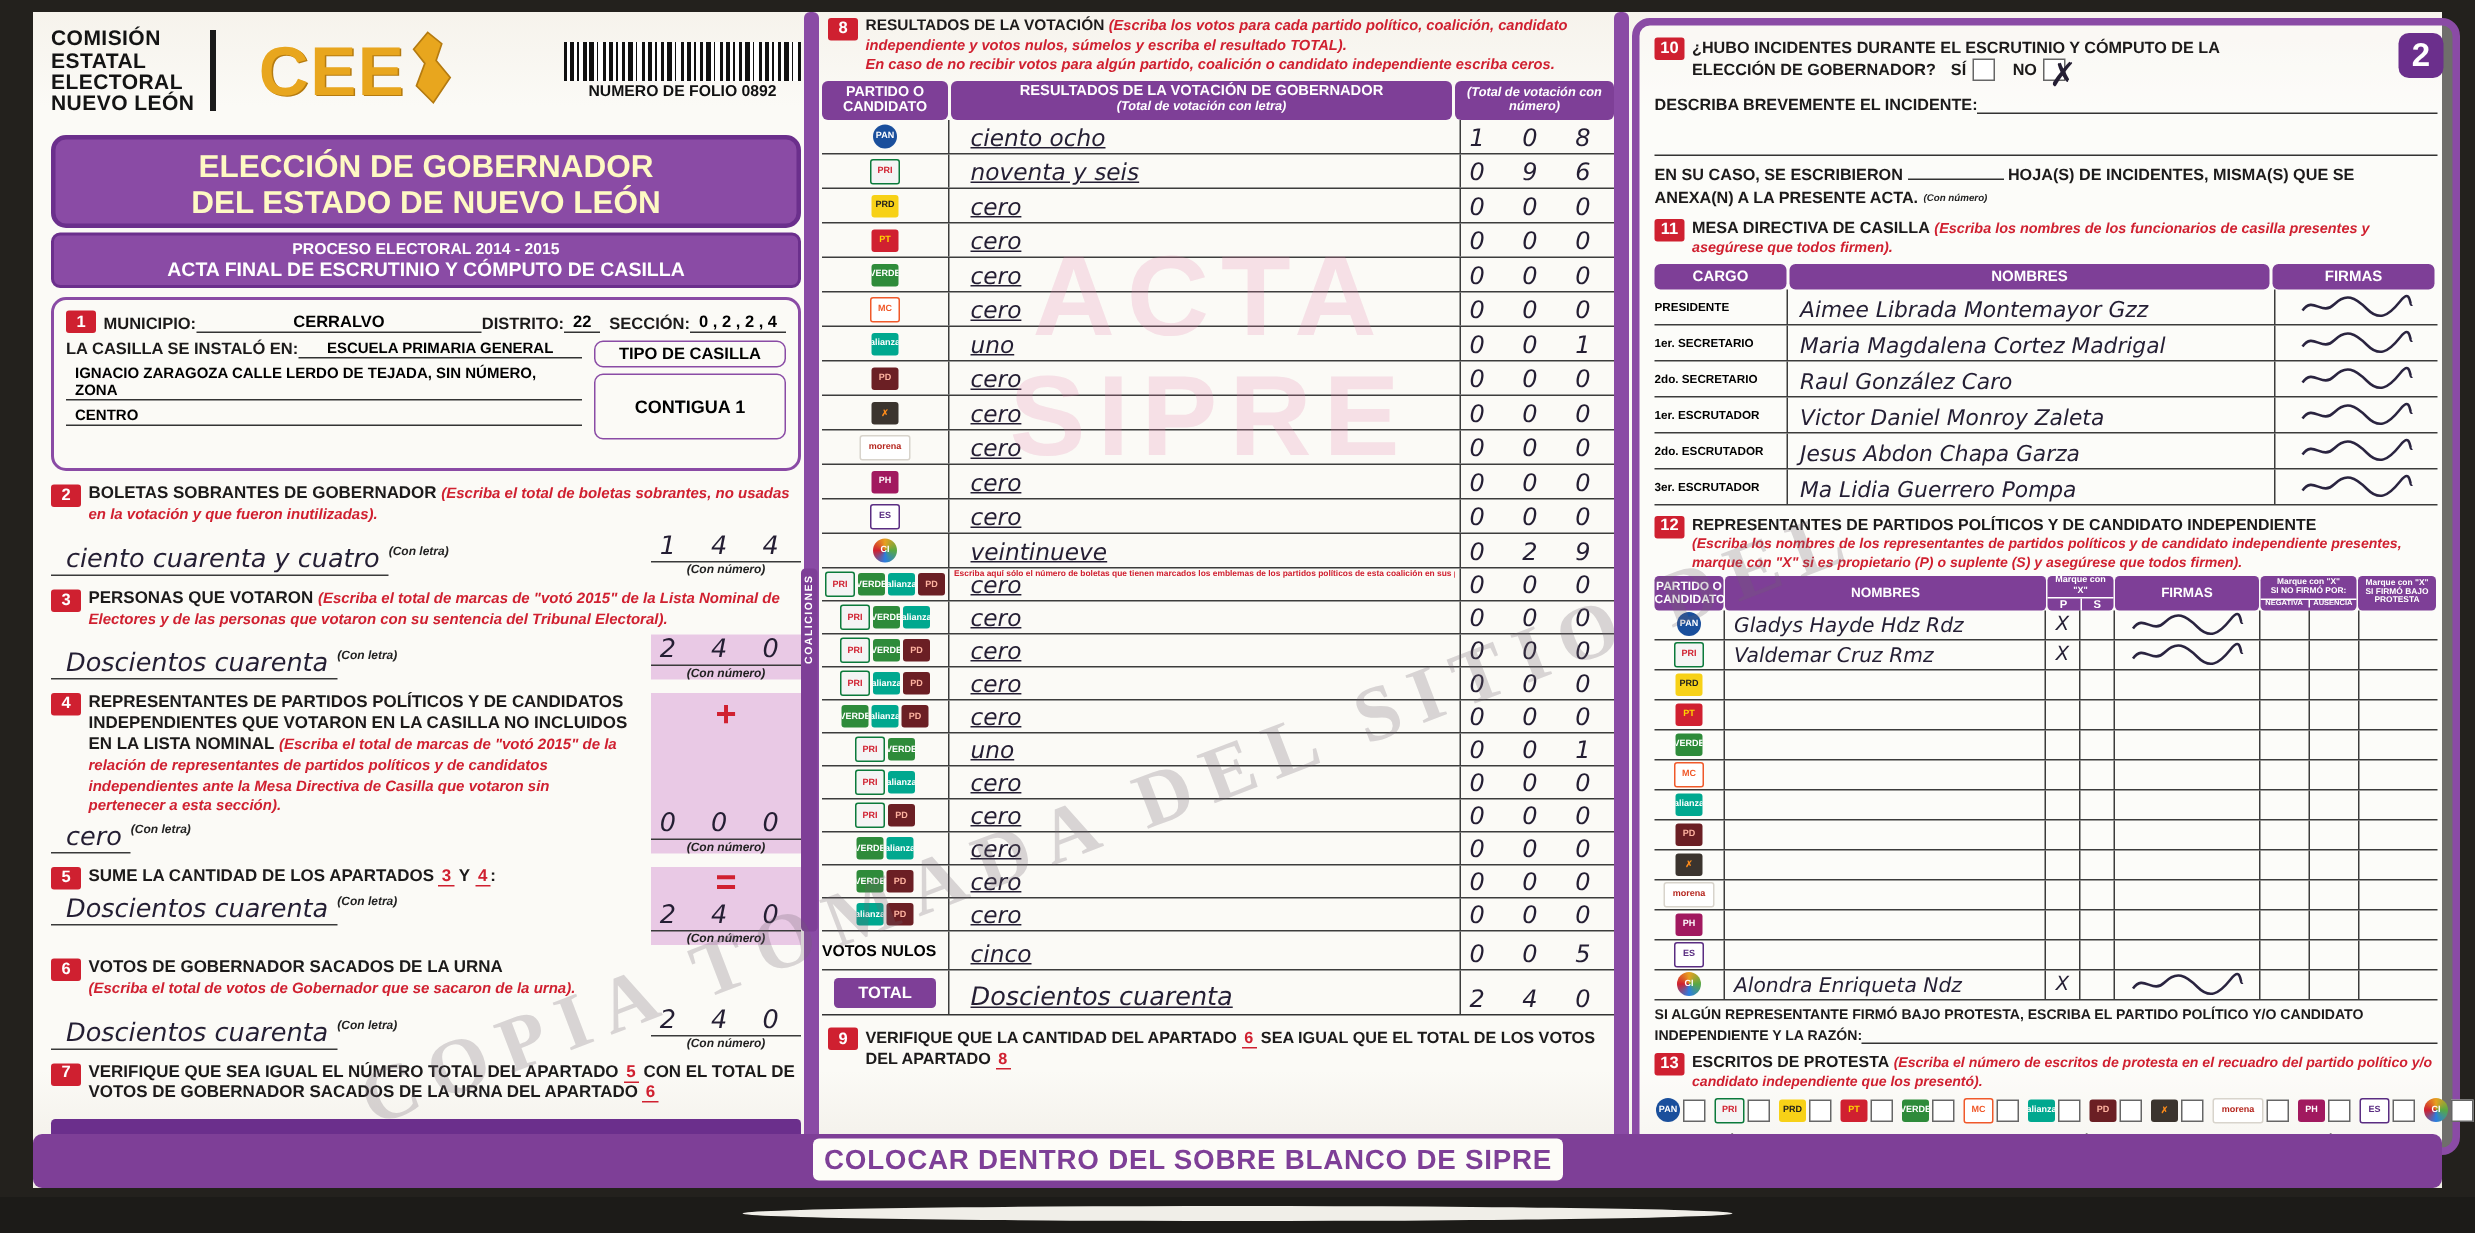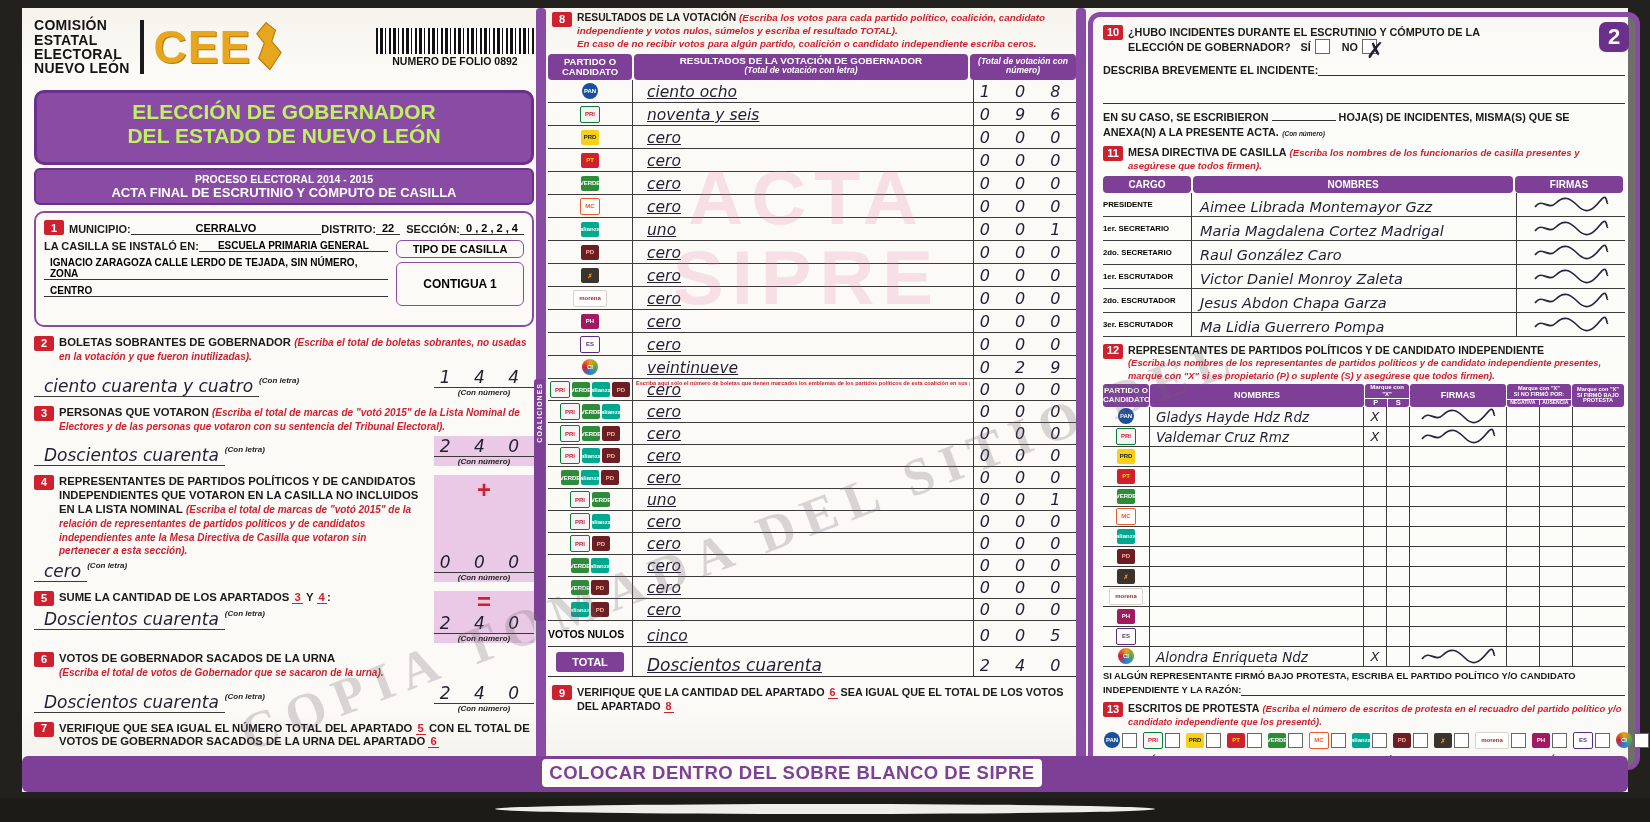--- a/index.html
+++ b/index.html
@@ -40,22 +40,22 @@
   .org-name{font-weight:800;font-size:14px;line-height:1.02;color:#141414;letter-spacing:.3px;}
   .org-div{width:4px;height:54px;background:#1a1a1a;margin:0 10px;}
   .cee-text{font-size:46px;font-weight:800;color:#e8a61e;letter-spacing:1px;
             text-shadow:1px 1px 0 #b57b10;}
   .nl-shape{margin-left:2px;}
   .folio{margin-left:auto;display:flex;flex-direction:column;align-items:center;}
   .barcode{width:158px;height:26px;background:repeating-linear-gradient(90deg,
       #111 0 2px,#fff 2px 4px,#111 4px 7px,#fff 7px 9px,#111 9px 10px,#fff 10px 13px);}
   .folio-label{font-size:10.5px;font-weight:bold;color:#111;margin-top:1px;}
   .title-box{margin-top:10px;}
-  .title-main{background:#8a4ba5;border:3px solid #6b2f8c;border-radius:10px;color:#bef264;
-              text-align:center;font-weight:800;font-size:21px;line-height:1.15;padding:7px 0 14px;}
+  .title-main{background:#8a4ba5;border:3px solid #6b2f8c;border-radius:10px;color:#fef9c3;
+              text-align:center;font-weight:800;font-size:21px;line-height:1.15;padding:7px 0 1px;}
   .title-sub{background:#8a4ba5;border:2px solid #6b2f8c;border-radius:6px;color:#fff;
              text-align:center;margin-top:3px;padding:3px 0;}
   .ts1{font-size:10.5px;font-weight:bold;}
   .ts2{font-size:13px;font-weight:800;}
   .s1-box{margin-top:6px;border:2.5px solid #8a4ba5;border-radius:10px;padding:7px 8px 5px;
           font-size:11px;position:relative;min-height:100px;}
   .s1-row{display:flex;align-items:flex-end;margin-bottom:5px;}
   .uval{border-bottom:1.4px solid #333;text-align:center;font-weight:bold;padding:0 6px;}
   .tipo-head{border:1.8px solid #8a4ba5;border-radius:6px;text-align:center;font-weight:bold;
              font-size:11px;padding:2px 6px;}
@@ -152,21 +152,21 @@
 
   <div class="panel-left">
     <div class="org-row">
       <div class="org-name">
         <div>COMISIÓN</div>
         <div>ESTATAL</div>
         <div>ELECTORAL</div>
         <div>NUEVO LEÓN</div>
       </div>
       <div class="org-div"></div>
-      <div style="display:flex;align-items:center;">
+      <div style="display:flex;align-items:flex-start;margin-left:19px;">
         <span class="cee-text">CEE</span>
         <svg class="nl-shape" width="30" height="52" viewBox="0 0 16 26">
           <polygon points="7,0 12,4 10,10 15,16 9,25 3,19 6,11 2,6" fill="#e8a61e" stroke="#b57b10" stroke-width="0.6"></polygon>
         </svg>
       </div>
       <div class="folio">
         <div class="barcode"></div>
         <div class="folio-label">NUMERO DE FOLIO 0892</div>
       </div>
     </div>

